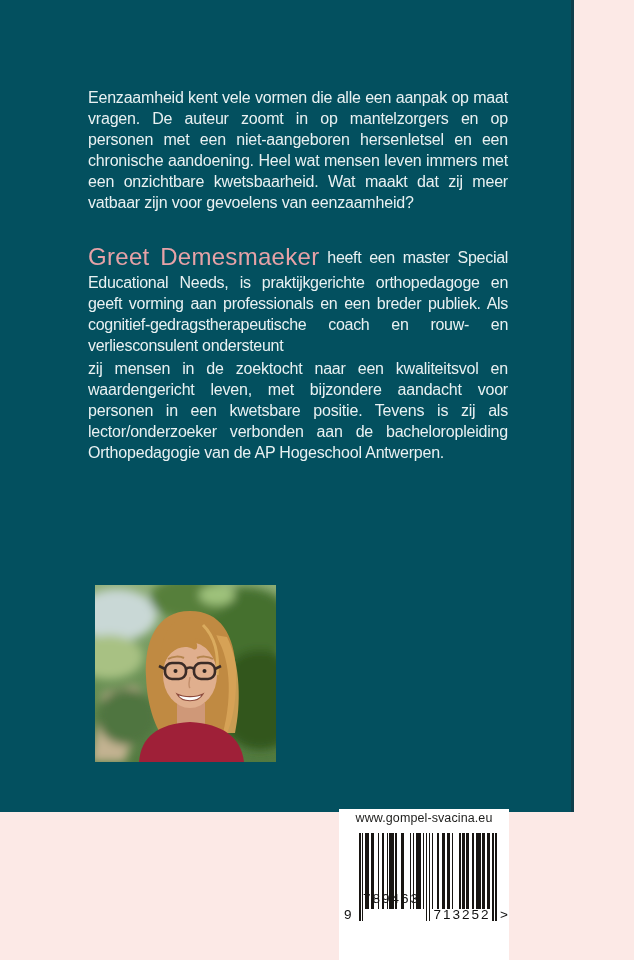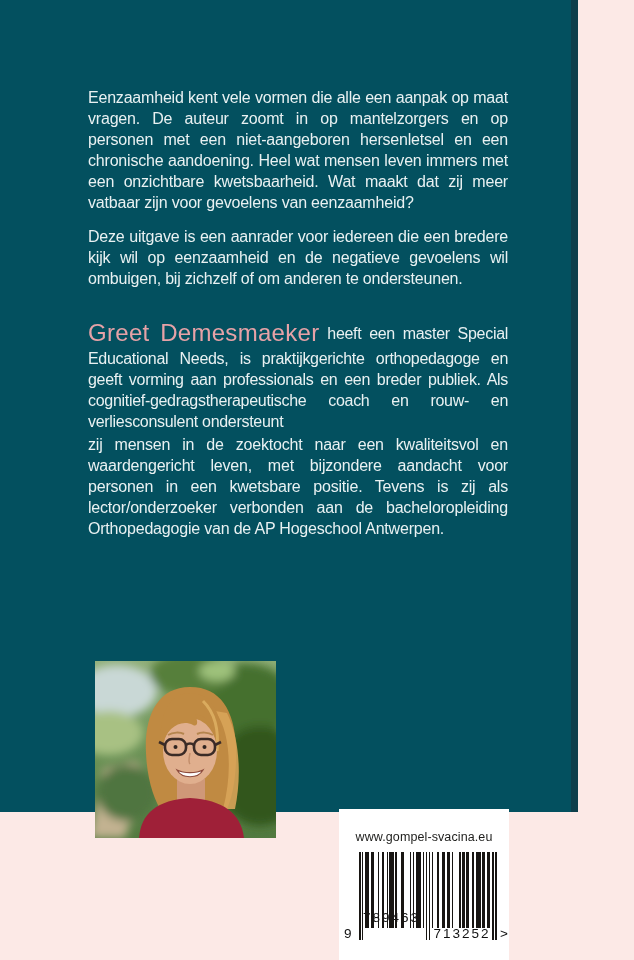--- a/index.html
+++ b/index.html
@@ -1,56 +1,55 @@
 <!DOCTYPE html>
 <html lang="nl"><head>
 <meta charset="utf-8">
 <style>
   html,body{margin:0;padding:0;background:#fff;}
   .page{position:relative;width:634px;height:960px;overflow:hidden;
         font-family:"Liberation Sans",sans-serif;}
   .edge{position:absolute;right:0;top:0;width:60px;height:960px;}
   .cover{position:absolute;left:0;top:0;width:571px;height:812px;
-         border-right:7px solid #ec4899;box-sizing:content-box;}
+         border-right:3px solid #ec4899;box-sizing:content-box;}
   .content{position:absolute;left:88px;top:87px;width:420px;
            font-size:16px;line-height:21px;letter-spacing:-0.2px;
            text-align:justify;hyphens:auto;-webkit-hyphens:auto;}
   .syn{margin:0 0 0 0;}
   .syn + .syn{margin-top:13px;}
   .bio-intro{margin:29px 0 0 0;letter-spacing:-0.3px;}
   .author-name{font-size:24px;line-height:30px;letter-spacing:0.3px;
                vertical-align:-2px;white-space:nowrap;}
   .bio-row{display:flex;align-items:flex-start;margin-top:2px;flex-direction:column;}
   .bio-left{flex:0 0 232px;margin:0;}
   .photo{flex:0 0 181px;width:181px;height:177px;margin-left:7px;margin-top:-5px;
          overflow:hidden;}
   .photo svg{display:block;}
   
   .barcode-box{position:absolute;left:339px;top:809px;width:170px;height:151px;}
-  .website{margin:21px 0 0 0;text-align:center;font-size:12.5px;
+  .website{margin:2px 0 0 0;text-align:center;font-size:12.5px;
            color:#1d1d1b;letter-spacing:0.1px;line-height:15px;}
   .bars{position:relative;width:138px;height:94px;margin:7px 0 0 20px;}
   .bar{position:absolute;top:0;background:#181512;}
   .isbn{position:absolute;font-size:13.5px;color:#111;line-height:16px;
         font-family:"Liberation Sans",sans-serif;}
   .d-lead{left:-15px;top:74px;}
   .d-g1{left:4px;top:58px;width:62px;text-align:left;letter-spacing:2px;}
   .d-g2{left:72px;top:74px;width:62px;text-align:center;letter-spacing:2px;}
   .d-suffix{left:141px;top:74px;}
 </style>
 </head>
 <body>
 
 <div class="page" style="background: rgb(252, 233, 230);">
   <div class="edge" style="background: rgb(252, 233, 230);"></div>
 
   <div class="cover" style="background: rgb(3, 80, 95); border-right-color: rgb(13, 63, 75);">
     <div class="content" style="color: rgb(233, 241, 242);">
       <p class="syn">Eenzaamheid kent vele vormen die alle een aanpak op maat vragen. De auteur zoomt in op mantelzorgers en op personen met een niet-aangeboren hersenletsel en een chronische aandoening. Heel wat mensen leven immers met een onzichtbare kwetsbaarheid. Wat maakt dat zij meer vatbaar zijn voor gevoelens van eenzaamheid?</p>
-      <p class="syn">Deze uitgave is een aanrader voor iedereen die een bredere kijk wil op eenzaamheid en de negatieve gevoelens wil ombuigen, bij zichzelf of om anderen te ondersteunen.</p>
 
       <p class="bio-intro"><span class="author-name" style="color: rgb(230, 162, 167);">Greet Demesmaeker</span> <span>heeft een master Special Educational Needs, is praktijkgerichte orthopedagoge en geeft vorming aan professionals en een breder publiek. Als cognitief-gedragstherapeutische coach en rouw- en verliesconsulent ondersteunt</span></p>
 
       <div class="bio-row">
         <p class="bio-left">zij mensen in de zoektocht naar een kwaliteitsvol en waardengericht leven, met bijzondere aandacht voor personen in een kwetsbare positie. Tevens is zij als lector/onderzoeker verbonden aan de bacheloropleiding Orthopedagogie van de AP Hogeschool Antwerpen.</p>
         <div class="photo">
           <svg viewBox="0 0 181 177" width="181" height="177" role="img">
             <defs>
               <linearGradient id="bgG" x1="0" y1="0" x2="0" y2="1">
                 <stop offset="0" stop-color="#8fae77"></stop>

